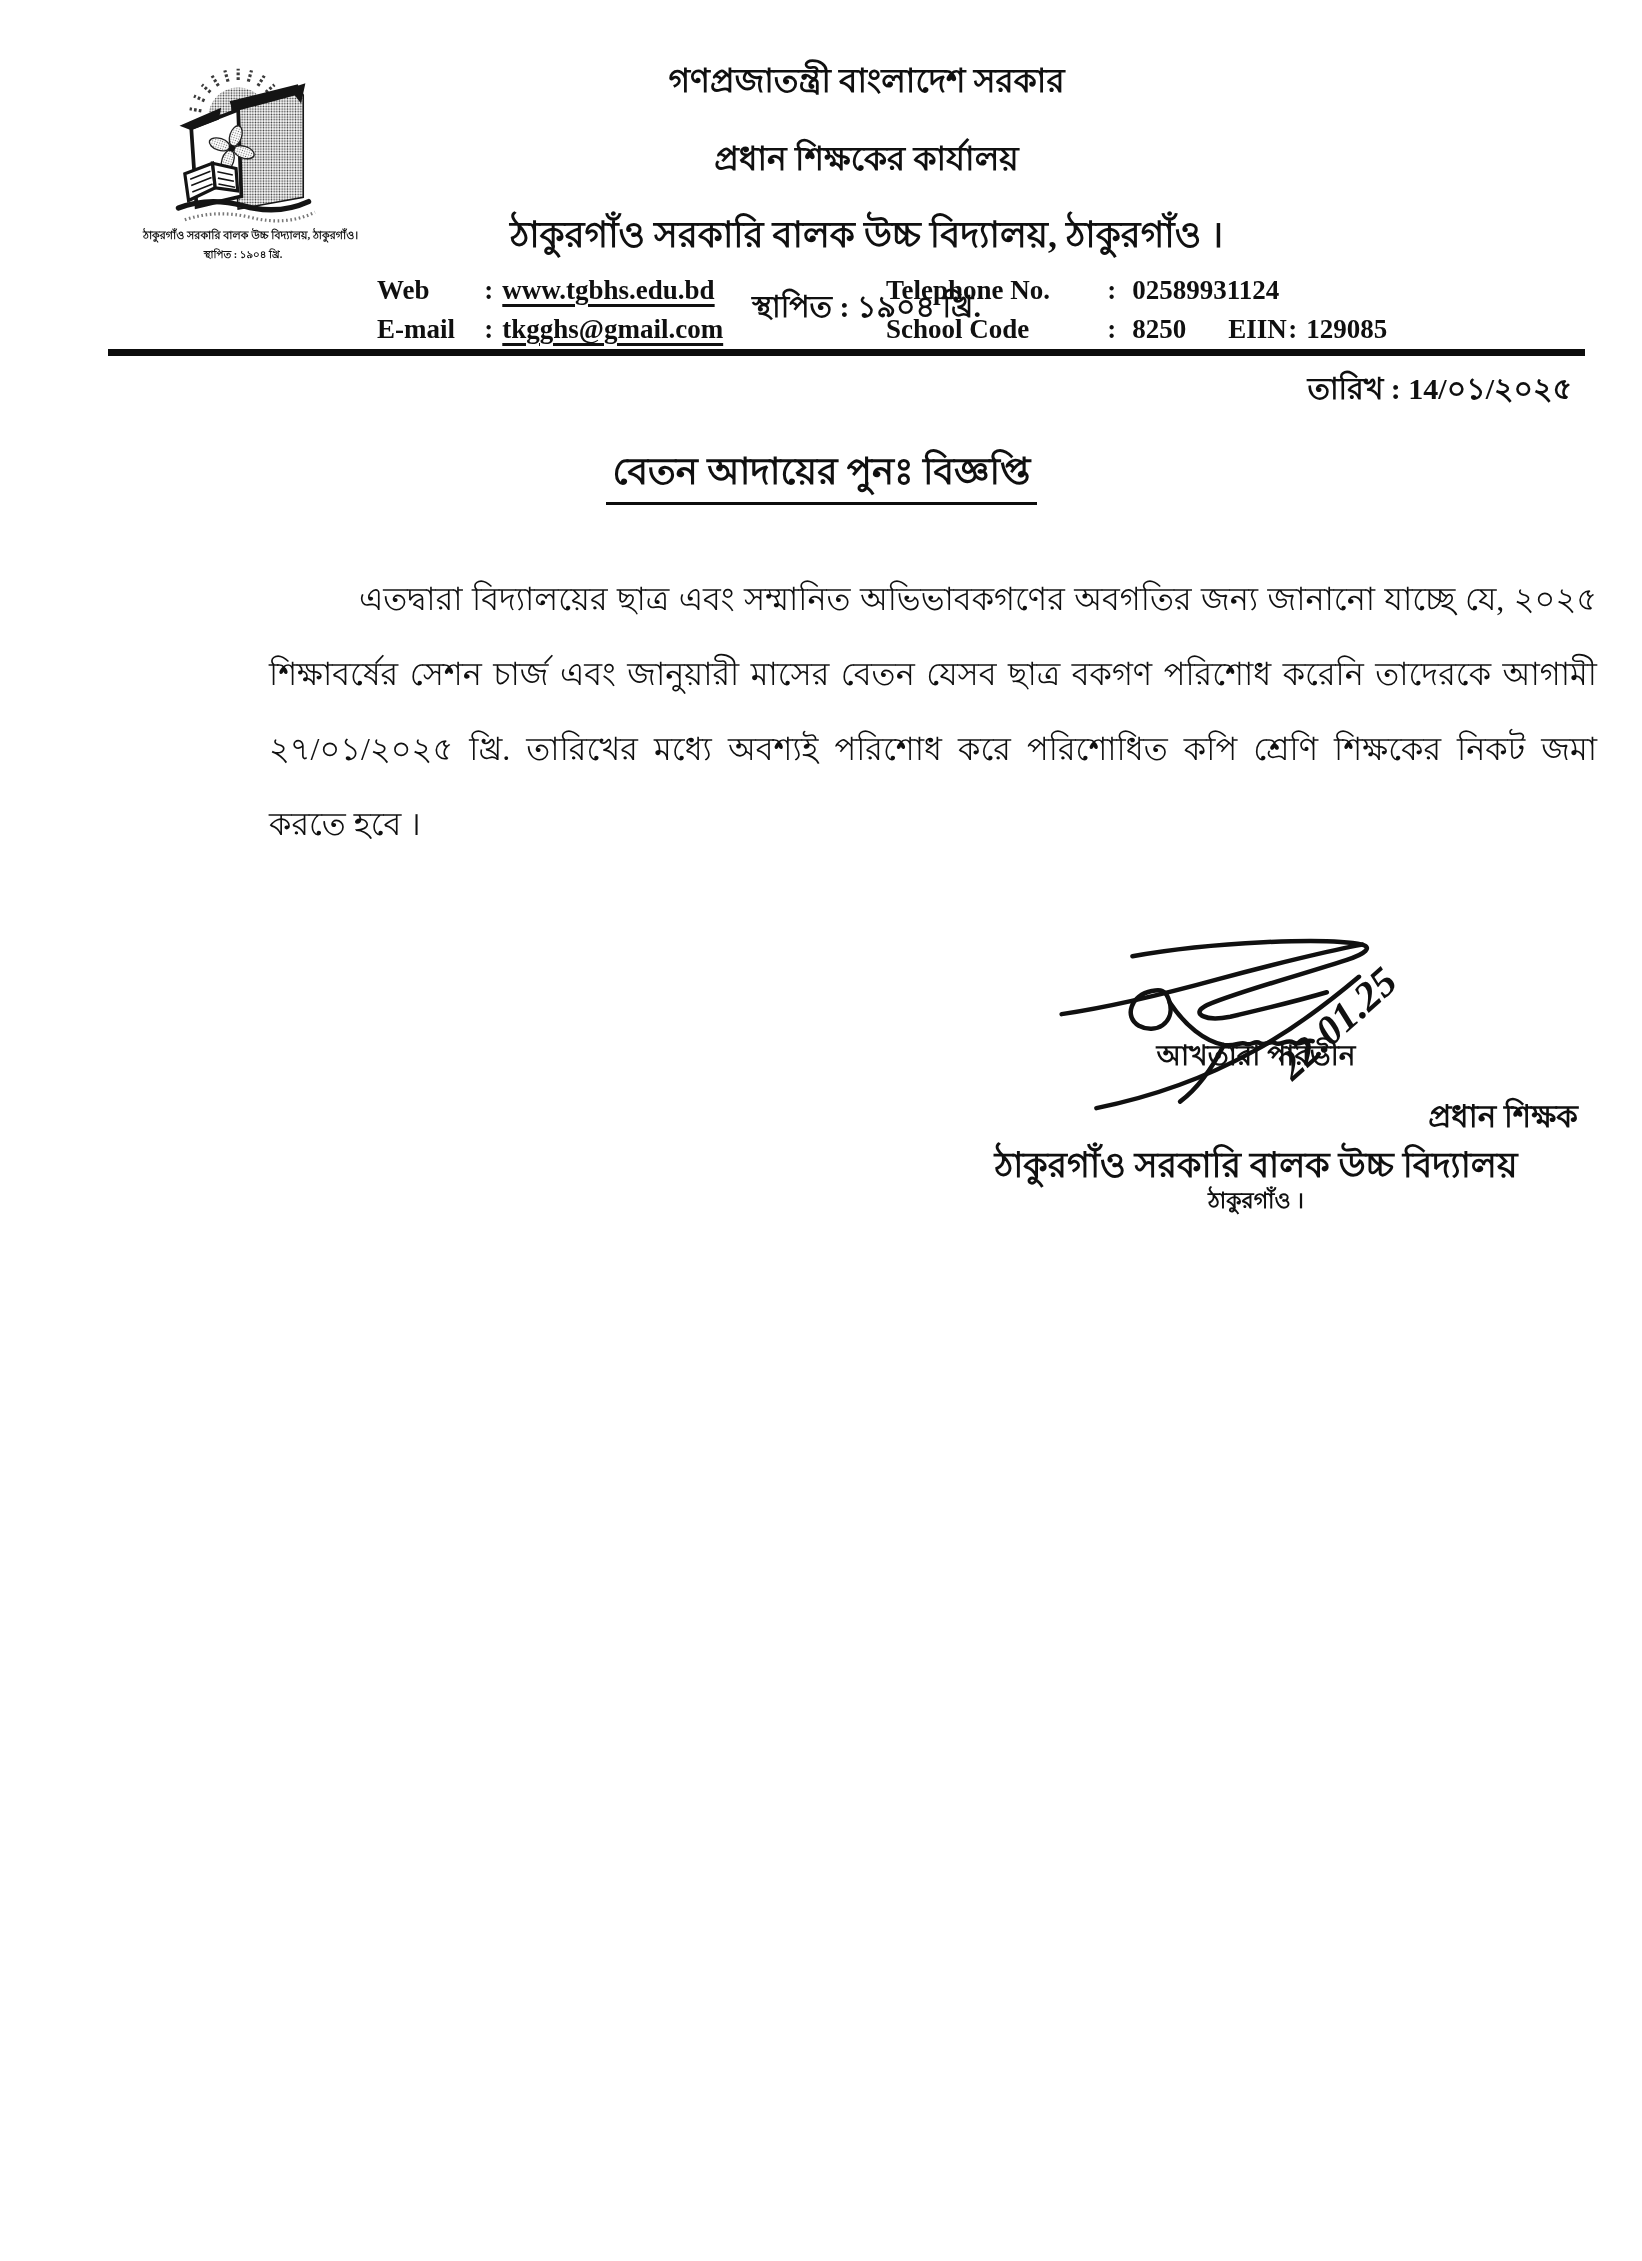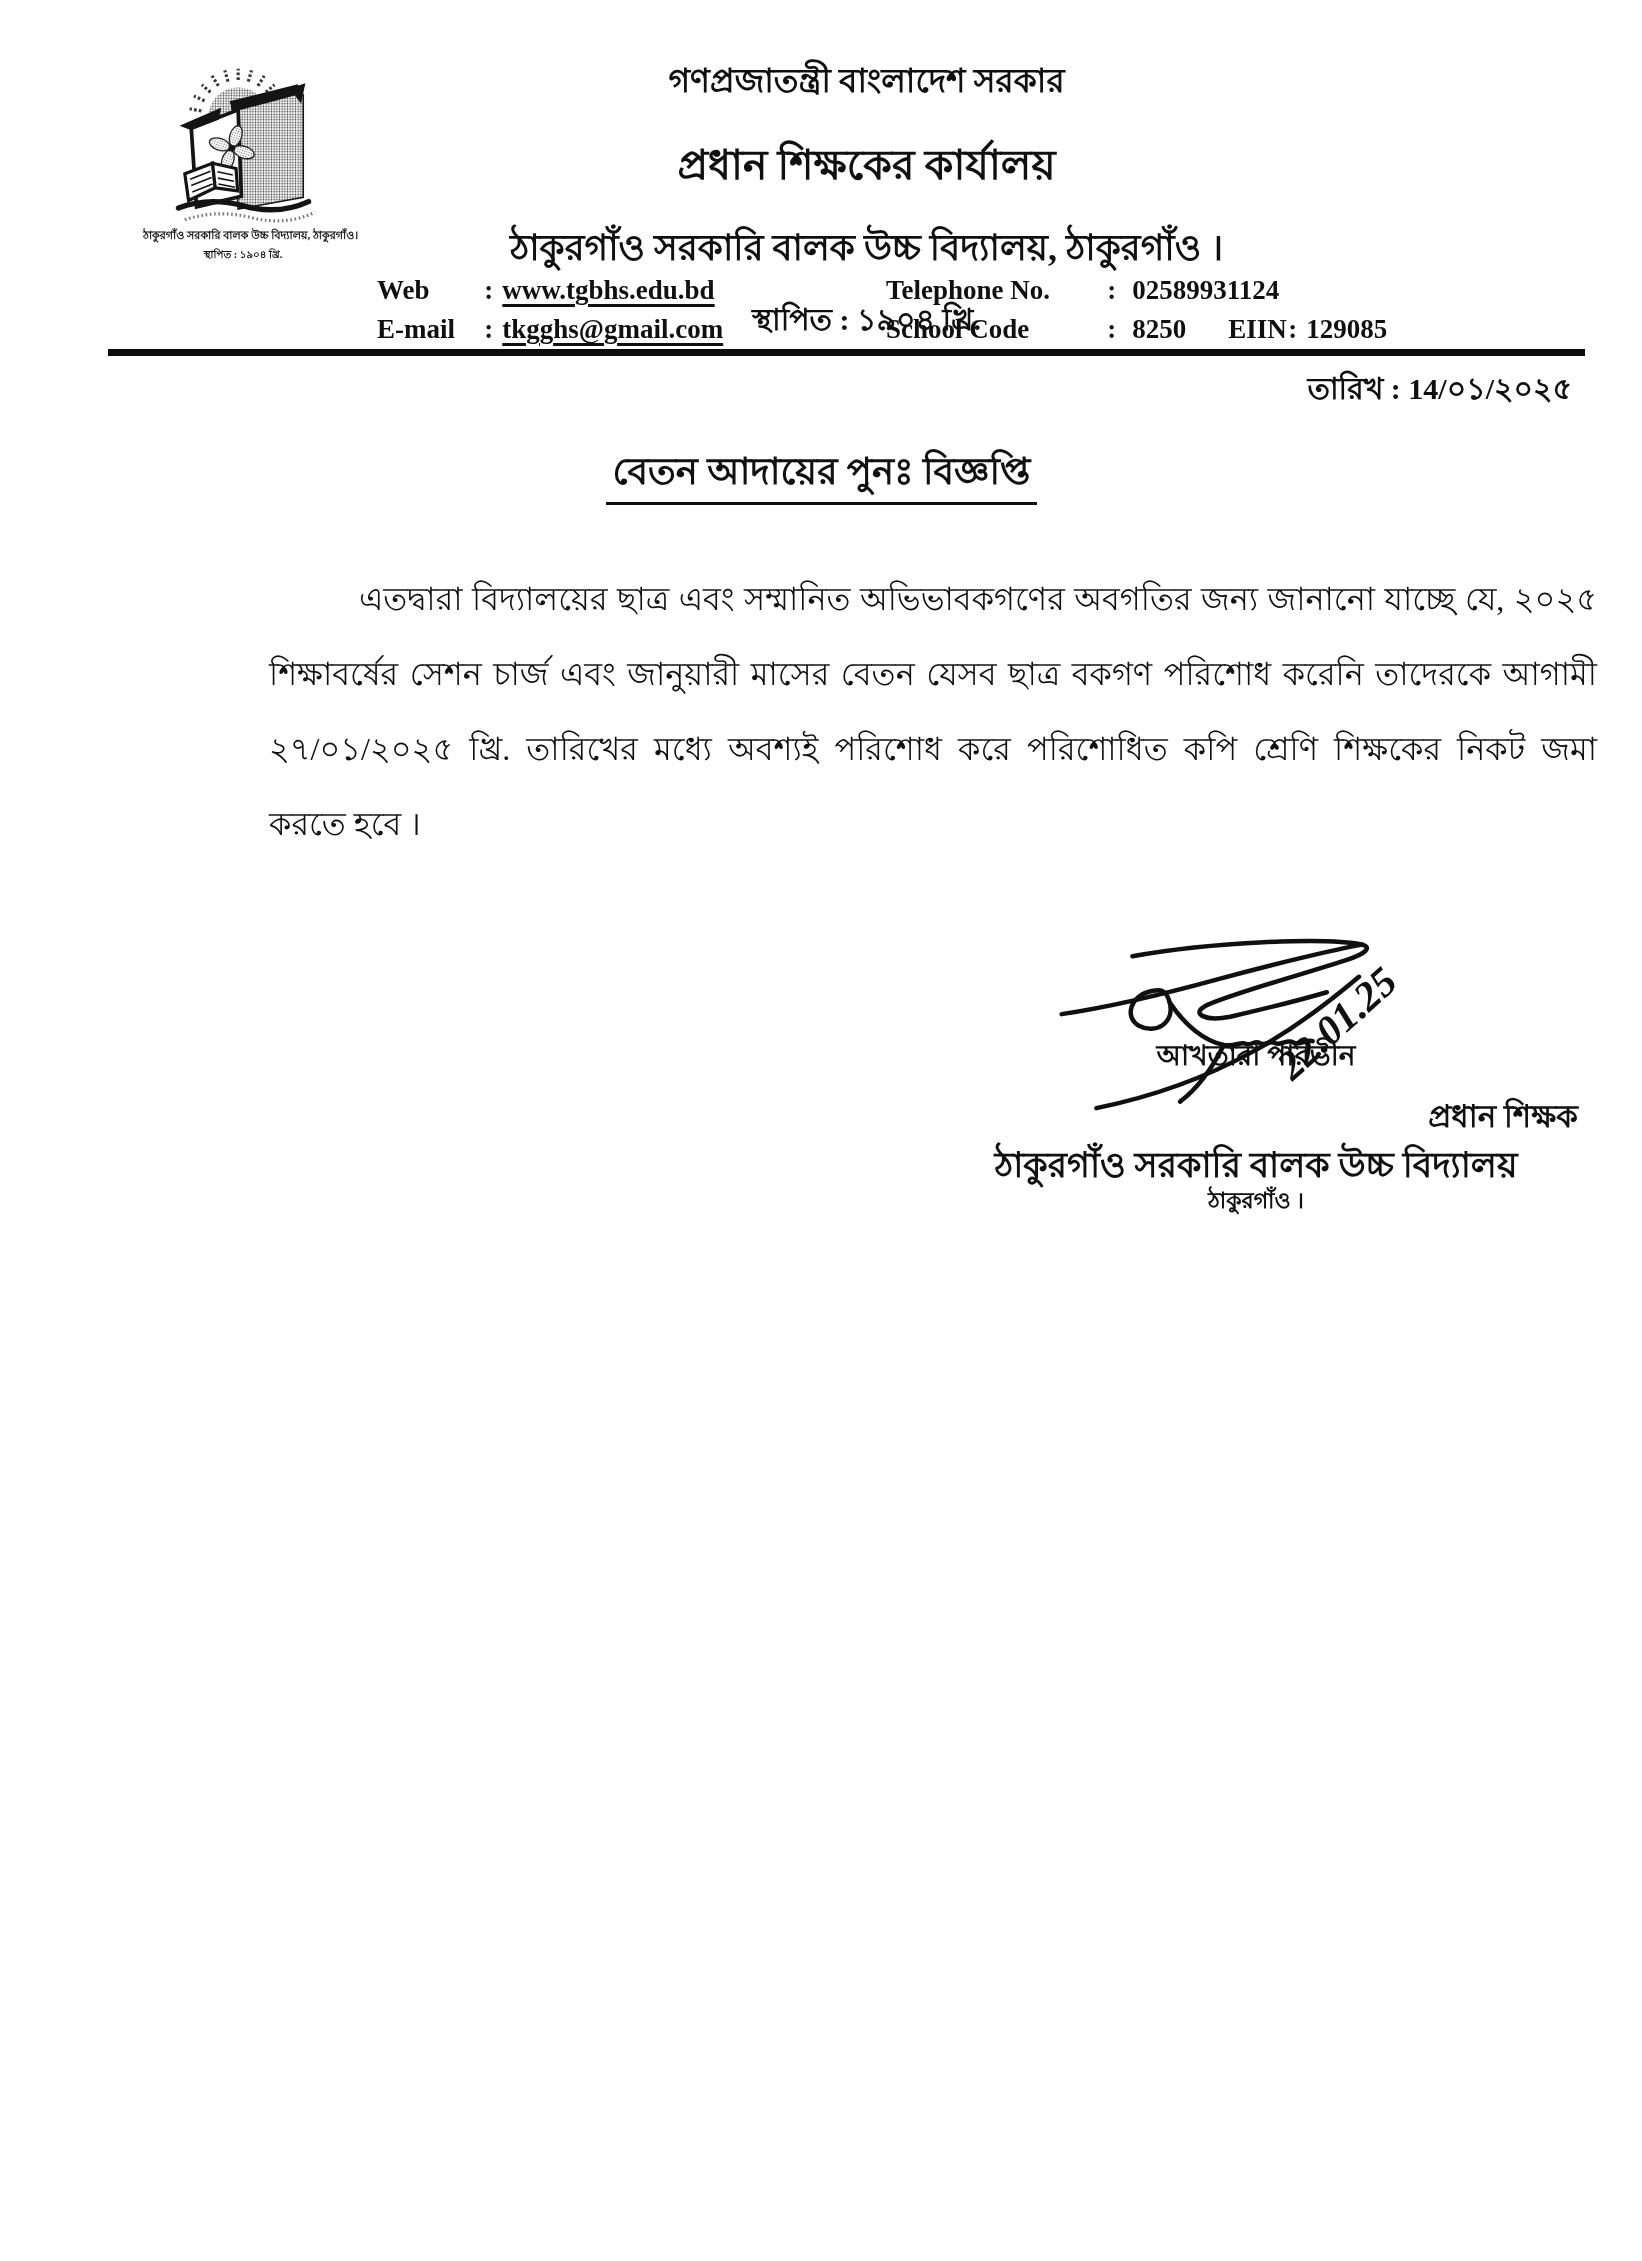--- a/index.html
+++ b/index.html
@@ -14,21 +14,21 @@
   }
 
   
   .logo-wrap { position:absolute; left:143px; top:64px; width:200px; text-align:center; }
   .logo-art  { width:193px; height:160px; display:block; margin:0 auto; }
   .logo-cap1 { font-size:11px; font-weight:700; margin-top:2.6px; white-space:nowrap; }
   .logo-cap2 { font-size:10.3px; font-weight:700; margin-top:1.3px; }
 
   .head-center { position:absolute; left:90px; top:55px; width:1553px; text-align:center; }
   .head-gov    { font-size:33px; font-weight:700; }
-  .head-office { font-size:41px; font-weight:700; margin-top:22px; }
+  .head-office { font-size:33px; font-weight:700; margin-top:22px; }
   .head-school { font-size:36px; font-weight:700; margin-top:18px; }
   .head-est    { font-size:30px; font-weight:700; margin-top:15.5px; }
 
   .contact { position:absolute; left:377px; top:271px; width:1108px;
              font-weight:700; font-size:27px; line-height:39px; }
   .contact-row { display:flex; }
   .contact-col-left  { width:509px; flex:0 0 auto; display:flex; }
   .contact-col-right { flex:1; display:flex;gap:7px; }
   .c-label-sm { display:inline-block; width:106px; }
   .c-label-lg { display:inline-block; width:213px; }

